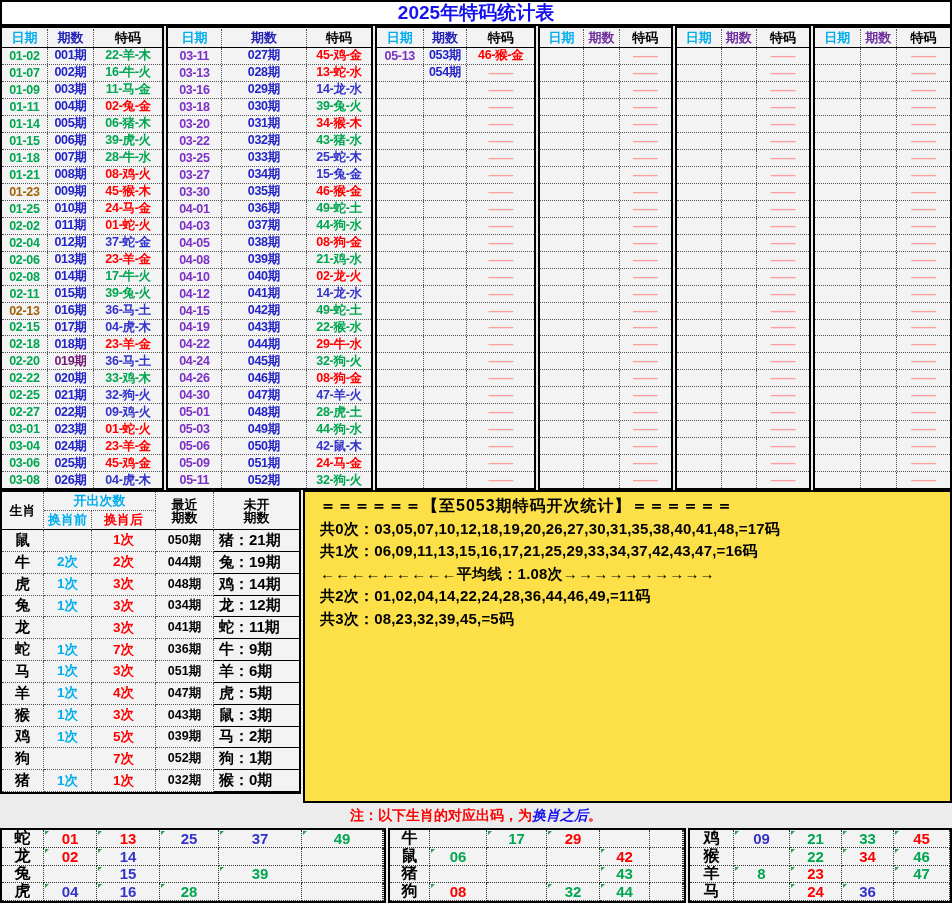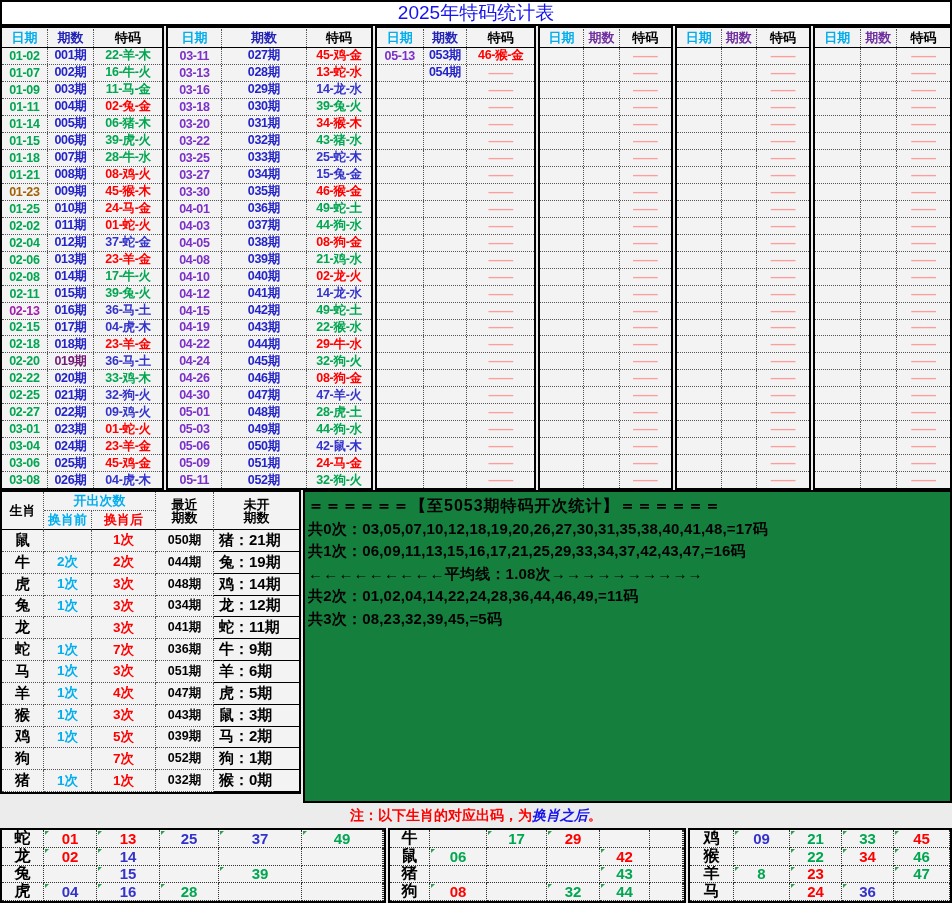--- a/index.html
+++ b/index.html
@@ -5,21 +5,21 @@
   html,body { margin:0; padding:0; background:#DADADA; }
   .page {
     width:952px; height:903px; overflow:hidden; box-sizing:border-box;
     background:#ECECEC; position:relative;
     font-family:"Liberation Sans","DejaVu Sans",sans-serif;
   }
   
   .title-bar {
     height:26px; box-sizing:border-box; background:#FFFFFF;
     border:2px solid #000; display:flex; align-items:center; justify-content:center;
-    font-size:19px; font-weight:normal;
+    font-size:19px; font-weight:bold;
   }
   
   .main-table { height:464px; display:flex; gap:2px; box-sizing:border-box; }
   .grp {
     box-sizing:border-box; border:2px solid #000; background:#F3F3F3;
     display:flex; flex-direction:column; overflow:hidden;
   }
   .grp-header {
     height:19px; flex:0 0 19px; display:flex; align-items:center;
     border-bottom:1px solid #000; font-weight:bold; font-size:13px;
@@ -49,22 +49,22 @@
   }
   .zcell.solid-b { border-bottom:1px solid #000; }
   .zcell.noborder-r { border-right:none; }
   .zhdr { font-size:13px; }
   .ztwo { flex-direction:column; line-height:13px; font-size:13px; }
   .zname { font-size:15px; color:#000; }
   .zcnt { font-size:13.5px; }
   .zrecent { font-size:12.5px; color:#000; }
   .znot { justify-content:flex-start; padding-left:5px; font-size:15px; font-weight:600; color:#000; border-bottom:1px solid #000; }
   .stats-panel {
-    flex:1; box-sizing:border-box; border:2px solid #000; background:#15803d;
-    padding:3px 3px; overflow:hidden;
+    flex:1; box-sizing:border-box; border:2px solid #000; background:#fde047;
+    padding:3px 15px; overflow:hidden;
   }
   .sline { font-size:15px; font-weight:600; color:#000; line-height:22.5px; white-space:nowrap; letter-spacing:0.2px; }
   .sl-eq { font-size:16px; font-weight:bold; letter-spacing:1px; }
   
   .note-bar {
     height:25px; display:flex; align-items:center; justify-content:center;
     font-size:14px; font-weight:bold;
   }
   .note-bar .hl { font-style:italic; }
   
@@ -169,21 +169,21 @@
           <div class="rc" style="width: 28%; color: rgb(0, 166, 80);">02-08</div>
           <div class="rc" style="width: 29%; color: rgb(35, 35, 200);">014期</div>
           <div class="rc" style="width: 43%; color: rgb(0, 166, 80);">17-牛-火</div>
         </div>
         <div class="grow">
           <div class="rc" style="width: 28%; color: rgb(0, 166, 80);">02-11</div>
           <div class="rc" style="width: 29%; color: rgb(35, 35, 200);">015期</div>
           <div class="rc" style="width: 43%; color: rgb(0, 166, 80);">39-兔-火</div>
         </div>
         <div class="grow">
-          <div class="rc" style="width: 28%; color: #a21caf; text-align: right;">02-13</div>
+          <div class="rc" style="width: 28%; color: #a16207; text-align: right;">02-13</div>
           <div class="rc" style="width: 29%; color: rgb(35, 35, 200);">016期</div>
           <div class="rc" style="width: 43%; color: rgb(51, 51, 204);">36-马-土</div>
         </div>
         <div class="grow">
           <div class="rc" style="width: 28%; color: rgb(0, 166, 80);">02-15</div>
           <div class="rc" style="width: 29%; color: rgb(35, 35, 200);">017期</div>
           <div class="rc" style="width: 43%; color: rgb(51, 51, 204);">04-虎-木</div>
         </div>
         <div class="grow">
           <div class="rc" style="width: 28%; color: rgb(0, 166, 80);">02-18</div>

